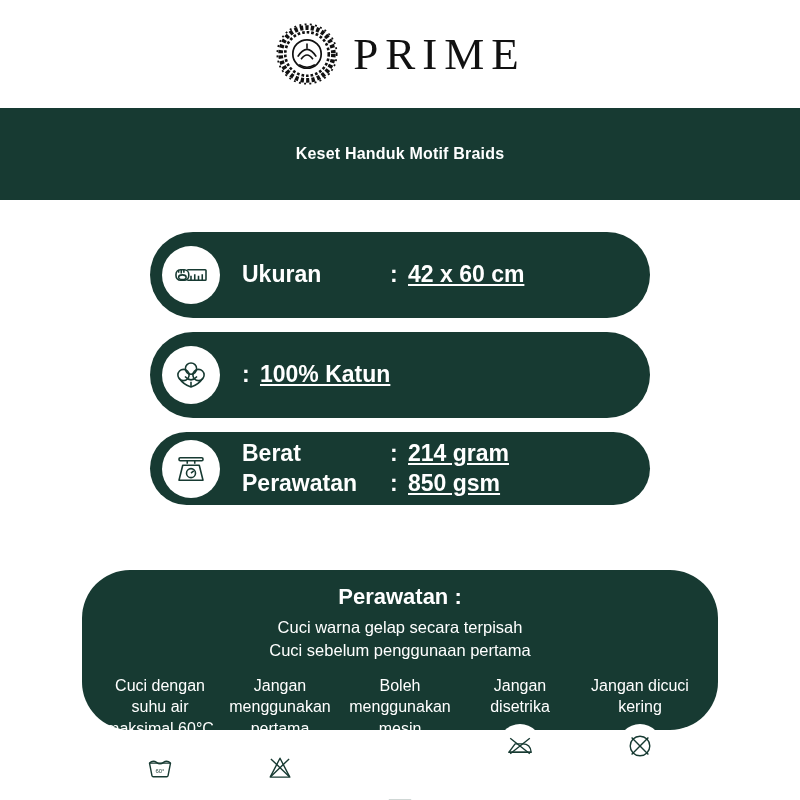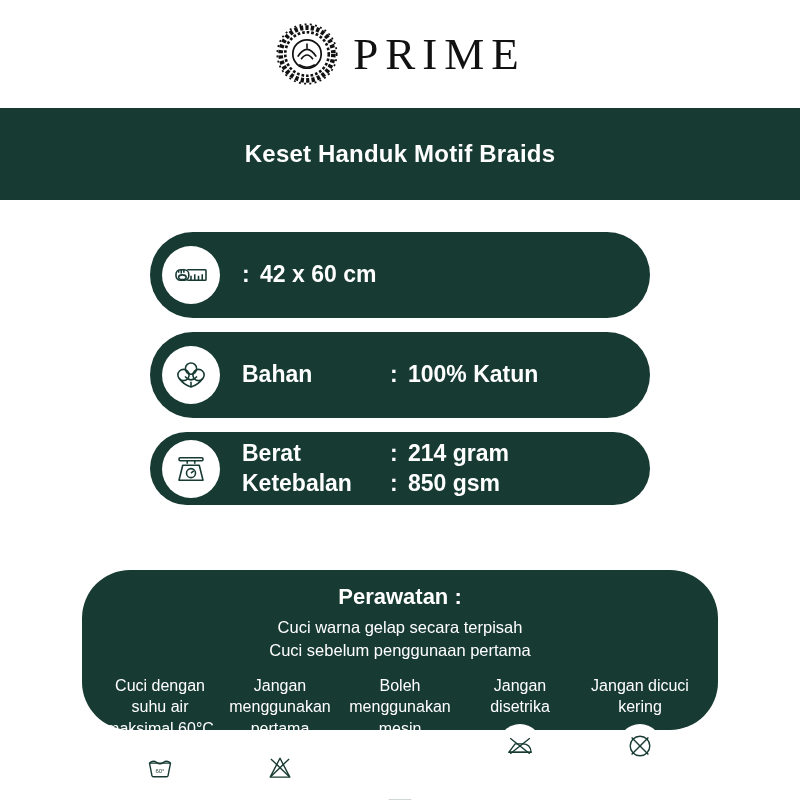--- a/index.html
+++ b/index.html
@@ -42,21 +42,21 @@
   .title-banner {
     width: 800px;
     height: 92px;
     background: #173a32;
     display: flex;
     align-items: center;
     justify-content: center;
   }
   .title-text {
     color: #ffffff;
-    font-size: 24px;
+    font-size: 16px;
     font-weight: bold;
     letter-spacing: 0.2px;
   }
 
   
   .specs {
     padding-top: 32px;
   }
   .pill {
     margin: 0 auto 14px auto;
@@ -92,21 +92,21 @@
   }
   .pill-line {
     display: flex;
     align-items: baseline;
     font-size: 23px;
     font-weight: bold;
     line-height: 1.28;
   }
   .pill-label { width: 148px; }
   .pill-sep   { width: 18px; }
-  .pill-value { white-space: nowrap; }
+  .pill-value { white-space: nowrap; text-decoration: underline; }
 
   
   .care-panel {
     position: absolute;
     left: 82px;
     top: 570px;
     width: 636px;
     height: 160px;
     background: #173a32;
     border-radius: 48px;
@@ -190,20 +190,21 @@
           <rect x="4" y="17" width="17" height="14" rx="6"></rect>
           <path d="M19 17 H43 a1 1 0 0 1 1 1 V30 a1 1 0 0 1 -1 1 H19"></path>
           <path d="M24 31 v-6 M29 31 v-8 M34 31 v-6 M39 31 v-8"></path>
           <path d="M7.5 17 v4 M11 17 v5 M14.5 17 v4"></path>
           <ellipse cx="12.5" cy="27" rx="5" ry="3.2"></ellipse>
         </g>
       </svg>
     </div>
     <div class="pill-body">
       <div class="pill-line">
+        <span class="pill-label">Ukuran</span>
         <span class="pill-sep">:</span>
         <span class="pill-value">42 x 60 cm</span>
       </div>
     </div>
   </div>
 
   <div class="pill pill-2">
     <div class="pill-icon">
       <svg width="36" height="36" viewBox="0 0 48 48" aria-hidden="true">
         <g fill="none" stroke="#173a32" stroke-width="2.1" stroke-linejoin="round">
@@ -211,21 +212,20 @@
           <circle cx="14" cy="24" r="7.5"></circle>
           <circle cx="34" cy="24" r="7.5"></circle>
           <path d="M16 26 q8 9 16 0"></path>
           <path d="M8 28 q6 9 16 12 q10 -3 16 -12"></path>
           <path d="M24 40 v-7"></path>
         </g>
       </svg>
     </div>
     <div class="pill-body">
       <div class="pill-line">
-        <span class="pill-label">Bahan</span>
         <span class="pill-sep">:</span>
         <span class="pill-value">100% Katun</span>
       </div>
     </div>
   </div>
 
   <div class="pill pill-3">
     <div class="pill-icon">
       <svg width="36" height="36" viewBox="0 0 48 48" aria-hidden="true">
         <g fill="none" stroke="#173a32" stroke-width="2.1" stroke-linejoin="round">
@@ -237,21 +237,21 @@
         </g>
       </svg>
     </div>
     <div class="pill-body">
       <div class="pill-line">
         <span class="pill-label">Berat</span>
         <span class="pill-sep">:</span>
         <span class="pill-value">214 gram</span>
       </div>
       <div class="pill-line">
-        <span class="pill-label">Ketebalan</span>
+        <span class="pill-label">Perawatan</span>
         <span class="pill-sep">:</span>
         <span class="pill-value">850 gsm</span>
       </div>
     </div>
   </div>
 </div>
 
 <div class="care-panel">
   <div class="care-title">Perawatan :</div>
   <div class="care-line">Cuci warna gelap secara terpisah</div>

